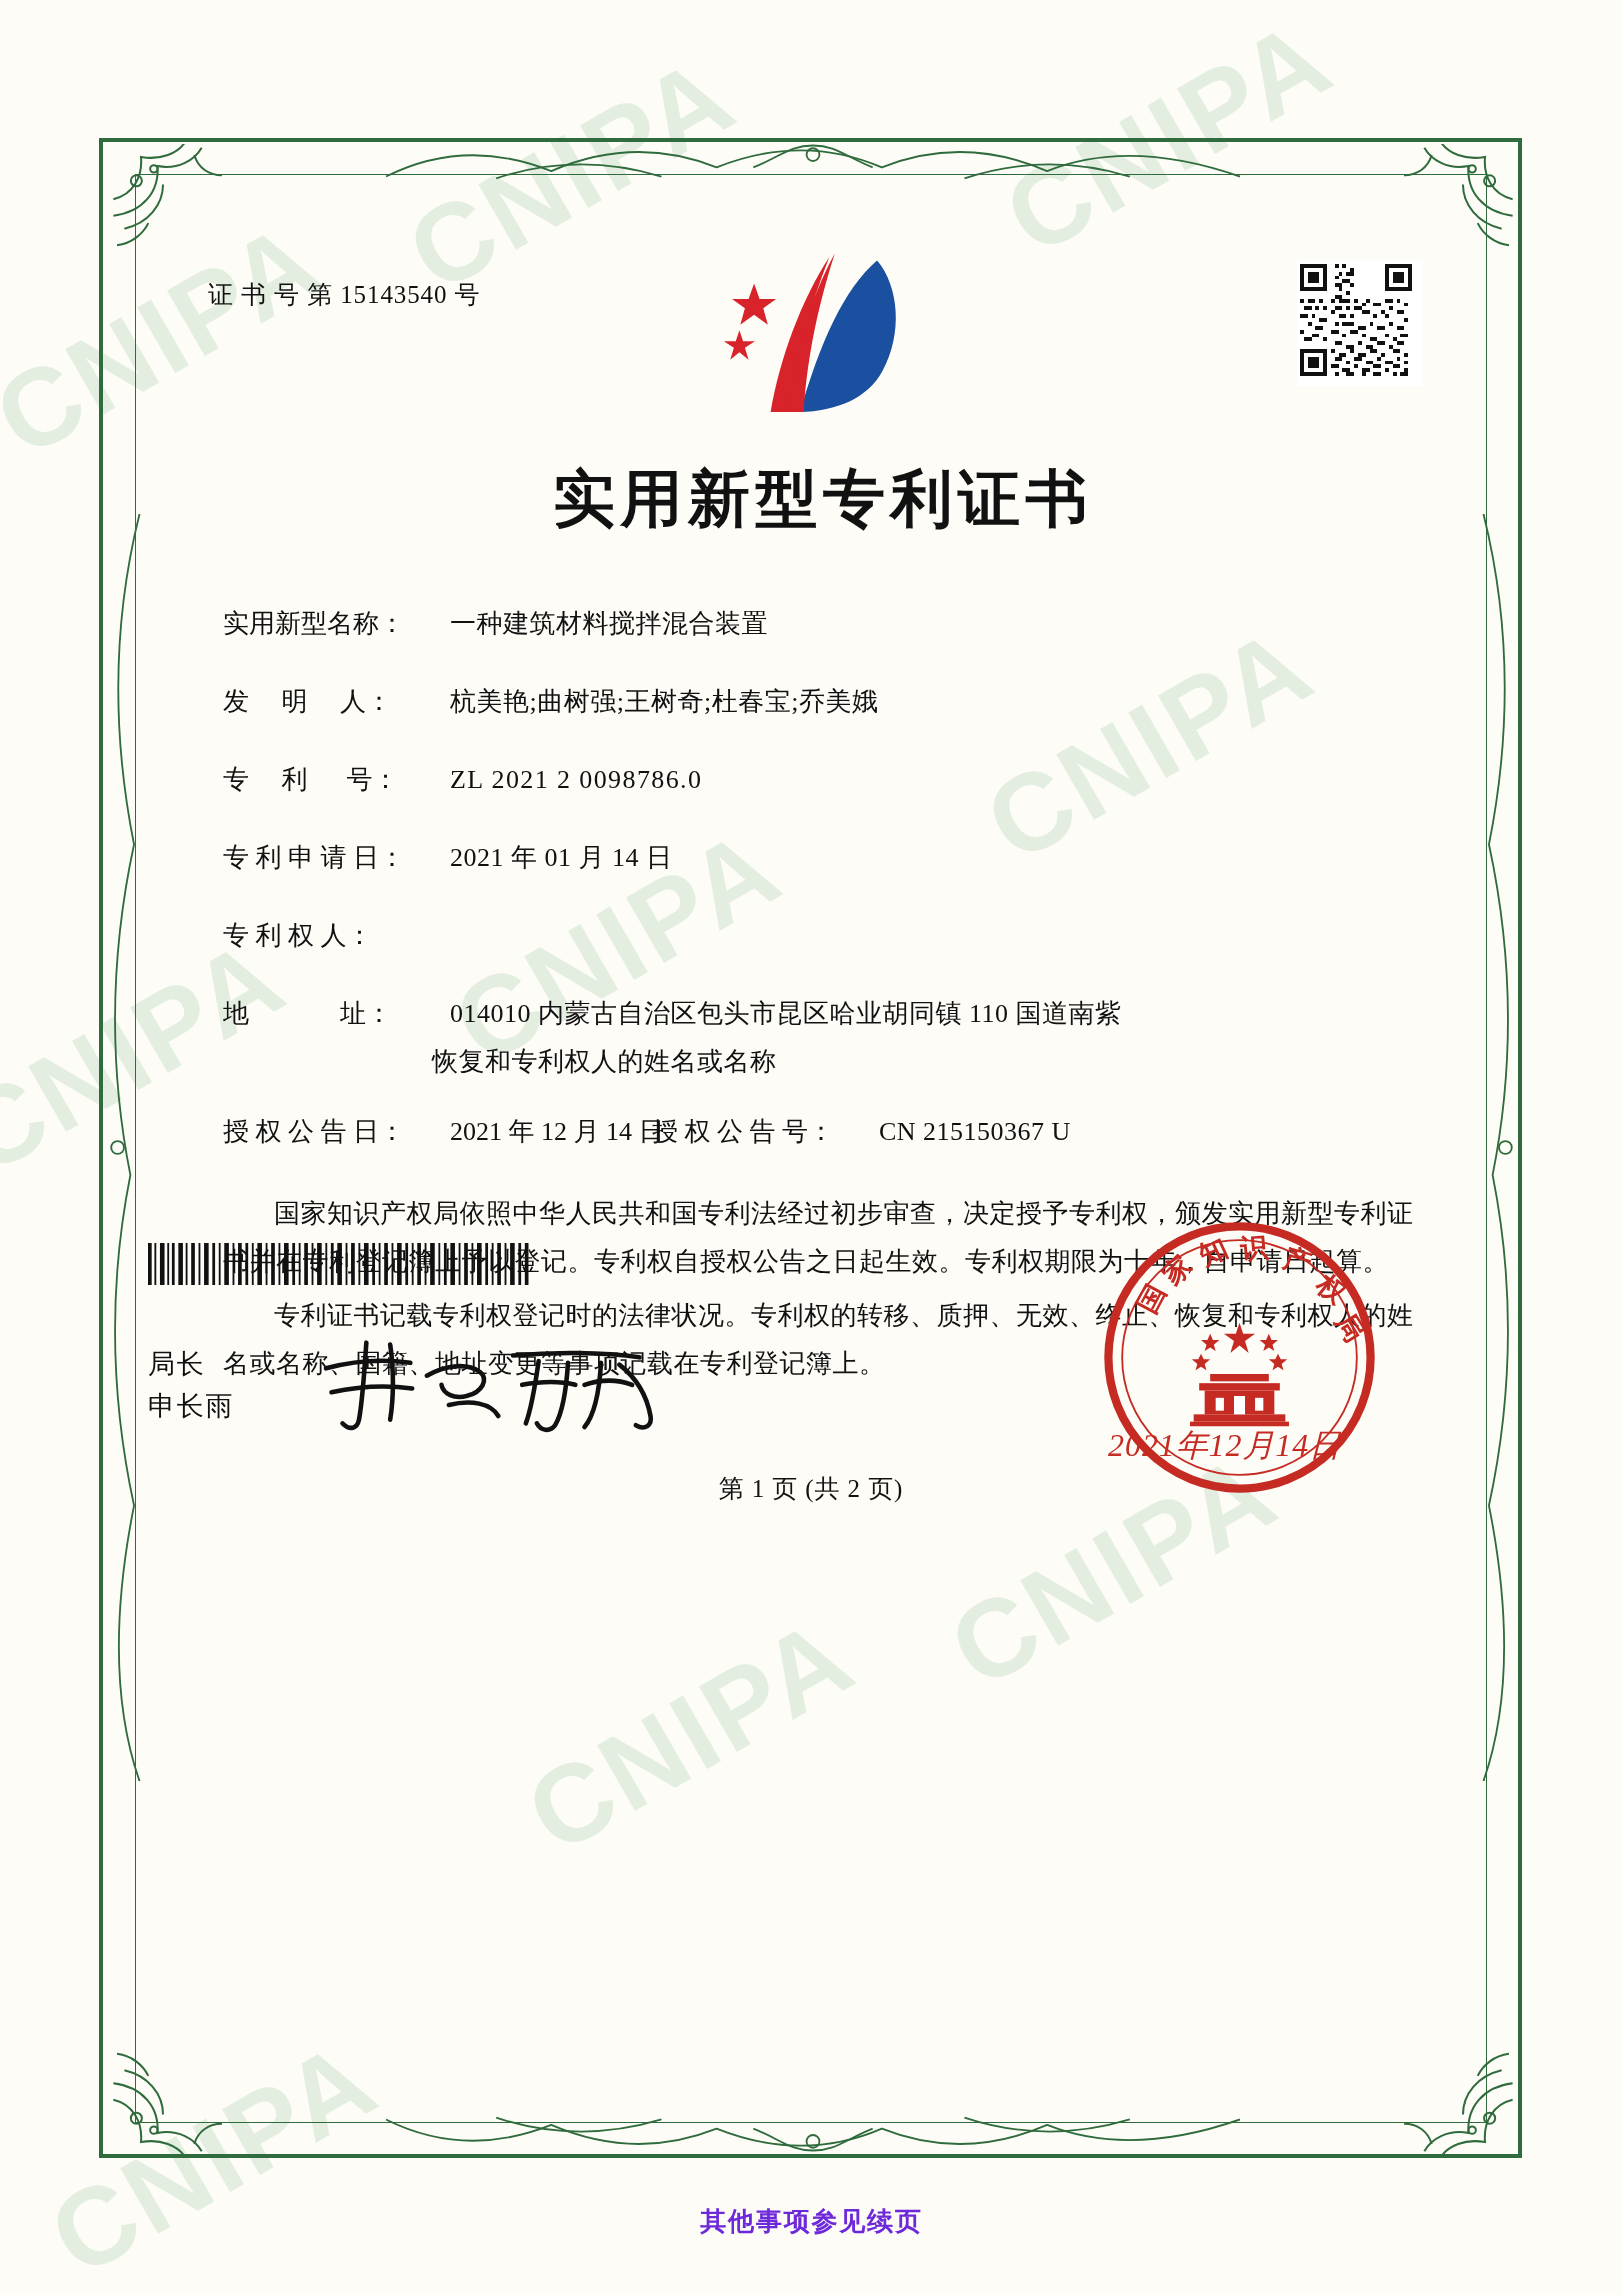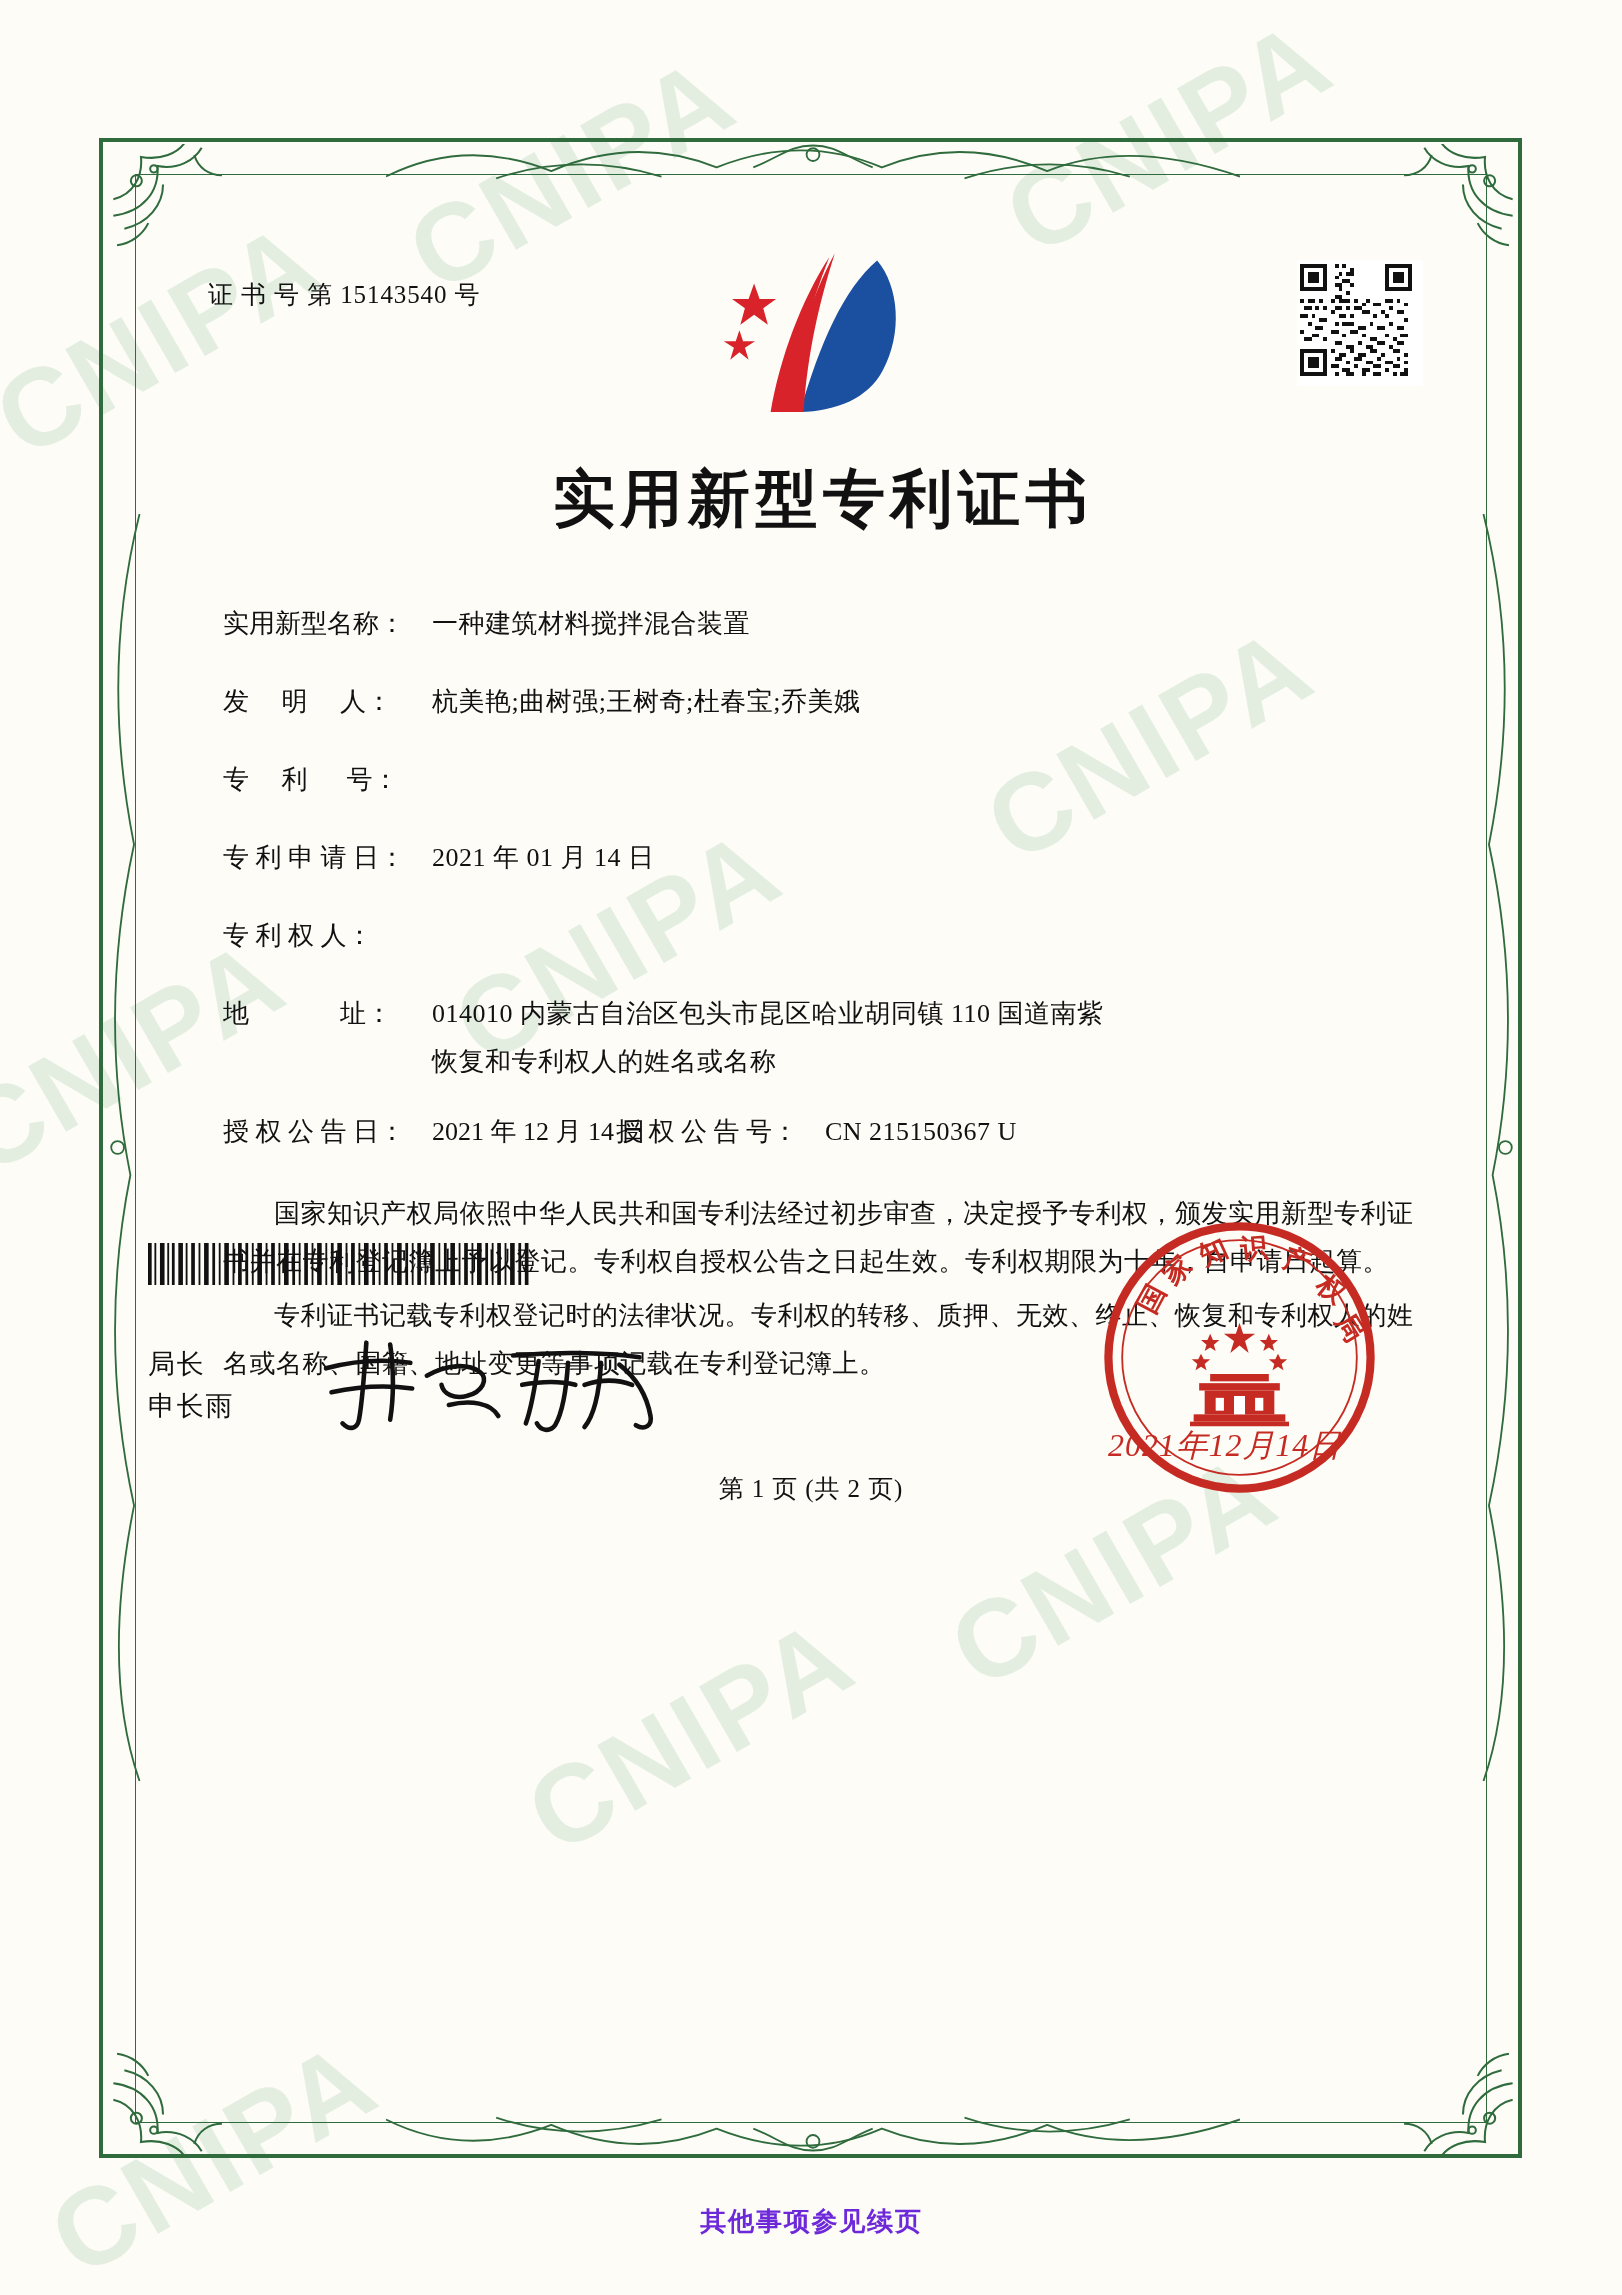--- a/index.html
+++ b/index.html
@@ -109,20 +109,21 @@
     top: 422px;
     width: 1194px;
     font-size: 26px;
     color: #111;
     line-height: 1.5;
   }
   .frow {
     display: flex;
     margin-bottom: 39px;
     align-items: flex-end;
+    gap: 18px;
   }
   .flabel {
     width: 209px;
     flex: 0 0 209px;
     white-space: pre;
     letter-spacing: 0px;
   }
   .fvalue {
     flex: 1;
     letter-spacing: 0.5px;
@@ -463,20 +464,21 @@
         <div class="fvalue">一种建筑材料搅拌混合装置</div>
       </div>
 
       <div class="frow">
         <div class="flabel">发　 明 　人：</div>
         <div class="fvalue">杭美艳;曲树强;王树奇;杜春宝;乔美娥</div>
       </div>
 
       <div class="frow">
         <div class="flabel">专　 利　  号：</div>
+        <div class="fvalue mono">ZL 2021 2 0098786.0</div>
       </div>
 
       <div class="frow">
         <div class="flabel">专 利 申 请 日：</div>
         <div class="fvalue">2021 年 01 月 14 日</div>
       </div>
 
       <div class="frow">
         <div class="flabel">专 利 权 人：</div>
       </div>

